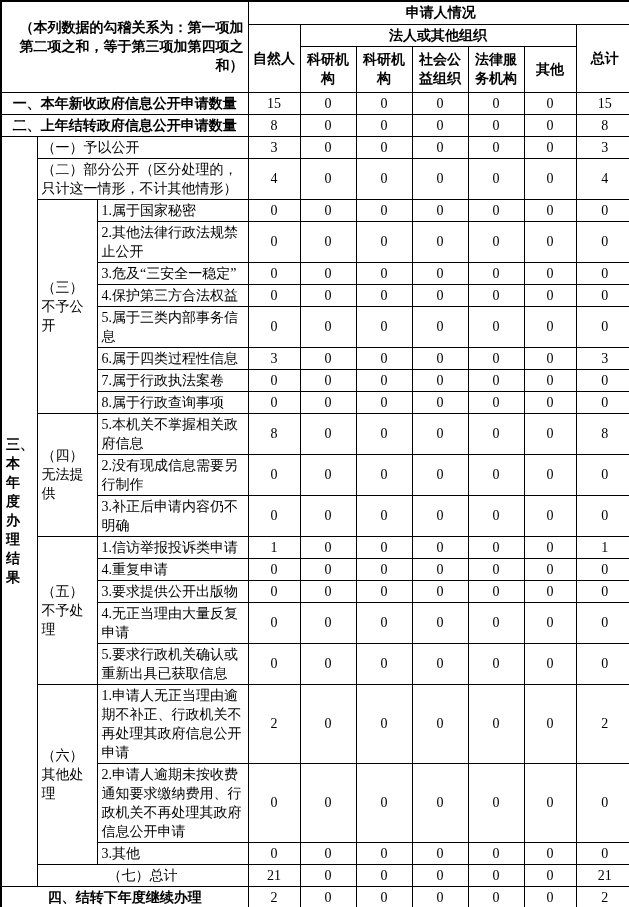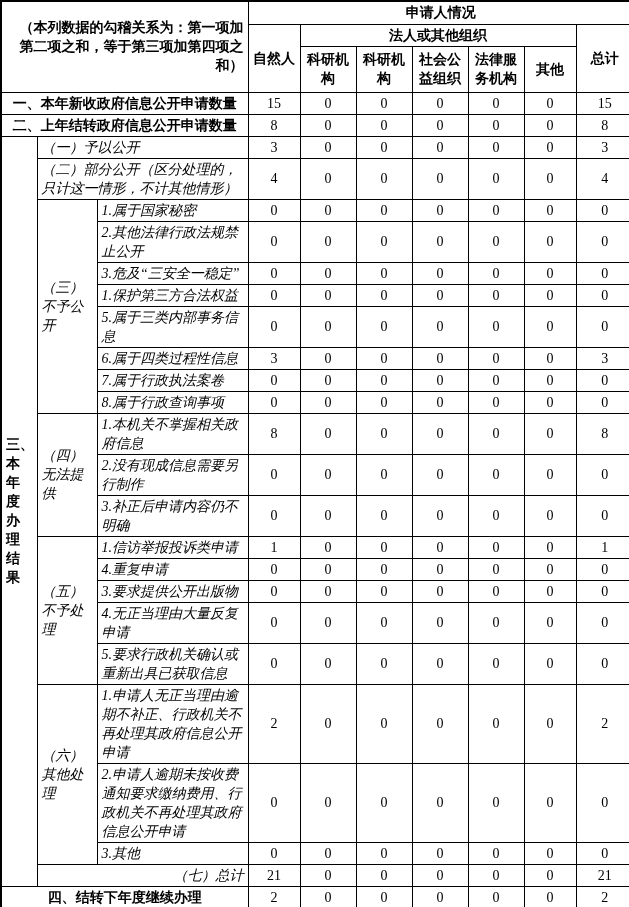--- a/index.html
+++ b/index.html
@@ -57,26 +57,25 @@
     text-align:center;
     padding-left:6px;
   }
   td.vlabel{
     font-family:"Liberation Sans", sans-serif;
     font-weight:bold;
     padding:1px 3px;
   }
   td.kai{
     font-family:"Liberation Serif", serif;
-    font-style:italic;
     text-align:left;
     padding:1px 6px;
   }
   td.center{
-    text-align:right;
+    text-align:center;
   }
   td.num{
     font-family:"Liberation Serif", serif;
     text-align:center;
     padding:0;
   }
 </style>
 </head>
 <body>
 
@@ -179,21 +178,21 @@
           <td class="kai">3.危及“三安全一稳定”</td>
           <td class="num">0</td>
           <td class="num">0</td>
           <td class="num">0</td>
           <td class="num">0</td>
           <td class="num">0</td>
           <td class="num">0</td>
           <td class="num">0</td>
         </tr>
         <tr class="body-row">
-          <td class="kai">1.保护第三方合法权益</td>
+          <td class="kai">4.保护第三方合法权益</td>
           <td class="num">0</td>
           <td class="num">0</td>
           <td class="num">0</td>
           <td class="num">0</td>
           <td class="num">0</td>
           <td class="num">0</td>
           <td class="num">0</td>
         </tr>
         <tr class="body-row">
           <td class="kai">5.属于三类内部事务信息</td>
@@ -230,21 +229,21 @@
           <td class="num">0</td>
           <td class="num">0</td>
           <td class="num">0</td>
           <td class="num">0</td>
           <td class="num">0</td>
           <td class="num">0</td>
           <td class="num">0</td>
         </tr>
         <tr class="body-row">
           <td rowspan="3" class="kai">（四）无法提供</td>
-          <td class="kai">1.本机关不掌握相关政府信息</td>
+          <td class="kai">5.本机关不掌握相关政府信息</td>
           <td class="num">8</td>
           <td class="num">0</td>
           <td class="num">0</td>
           <td class="num">0</td>
           <td class="num">0</td>
           <td class="num">0</td>
           <td class="num">8</td>
         </tr>
         <tr class="body-row">
           <td class="kai">2.没有现成信息需要另行制作</td>

